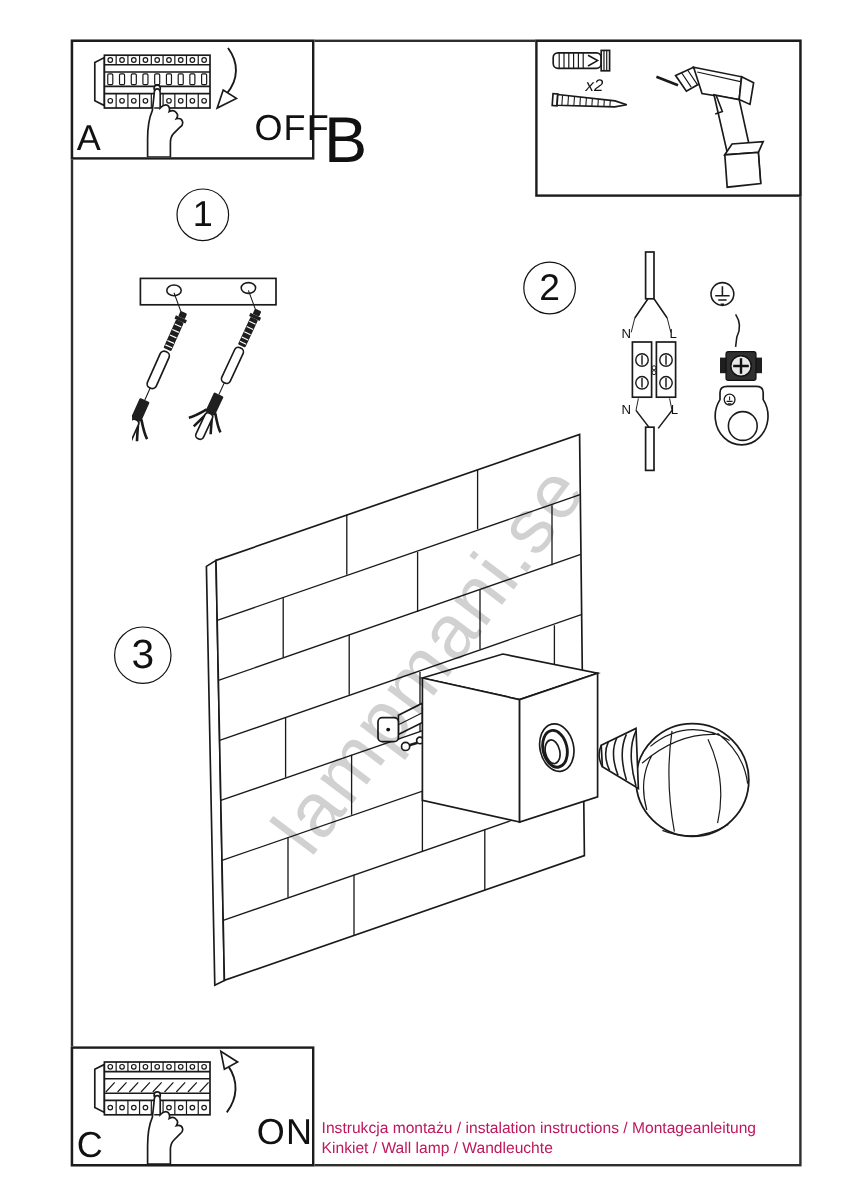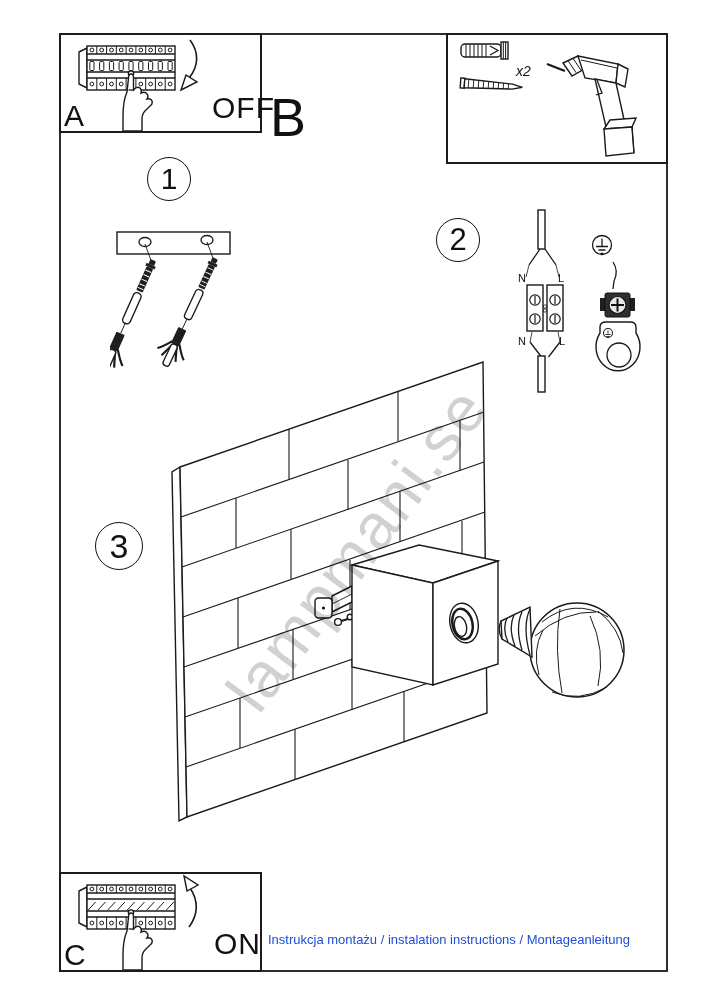--- a/index.html
+++ b/index.html
@@ -7,22 +7,22 @@
         font-family:"Liberation Sans",sans-serif;color:#111;overflow:hidden;}
   .abs{position:absolute;}
   .frame{border:2px solid #2e2e2e;background:#fff;box-sizing:border-box;}
   .panelbox{border:2px solid #1c1c1c;background:#fff;box-sizing:border-box;}
   .big-letter{font-size:54px;line-height:1;color:#111;}
   .corner-letter{font-size:30px;line-height:1;color:#111;}
   .state-label{font-size:30px;line-height:1;letter-spacing:1px;color:#111;margin-left:44px;}
   .step-badge{border:1.6px solid #111;border-radius:50%;background:#fff;
               display:flex;align-items:center;justify-content:center;
               box-sizing:border-box;color:#111;}
-  .qty{font-size:14px;font-style:italic;color:#111;margin-left:28px;}
-  .footer{font-size:13px;line-height:16.5px;color:#1d4ed8;}
+  .qty{font-size:14px;font-style:italic;color:#111;}
+  .footer{font-size:13px;line-height:16.5px;color:#be185d;}
   .watermark{font-size:64px;letter-spacing:2px;color:#c9c9c9;opacity:.85;
              transform:rotate(-53deg);transform-origin:center;
              mix-blend-mode:multiply;white-space:nowrap;}
   svg{display:block;}
   svg .ln{stroke:#1a1a1a;fill:none;stroke-width:1.3;}
   svg .lnw{stroke:#1a1a1a;fill:#fff;stroke-width:1.4;}
   svg .dk{fill:#1f1f1f;stroke:none;}
   svg text{font-family:"Liberation Sans",sans-serif;fill:#111;}
 </style>
 </head>
@@ -293,15 +293,16 @@
     <g>
       <path class="ln" style="stroke-width:1.6" d="M129,54 C138,42 139,28 130,15"></path>
       <polygon class="lnw" points="124,3 127,18 138,12"></polygon>
     </g>
   </svg>
   <div class="abs corner-letter" style="left:64px;top:940px;">C</div>
   <div class="abs state-label" style="left:170px;top:929px;">ON</div>
 
   <div class="abs footer" style="left:268px;top:932px;">
     <div>Instrukcja montażu / instalation instructions / Montageanleitung</div>
+    <div>Kinkiet / Wall lamp / Wandleuchte</div>
   </div>
 
 </div>
 
 </body></html>

